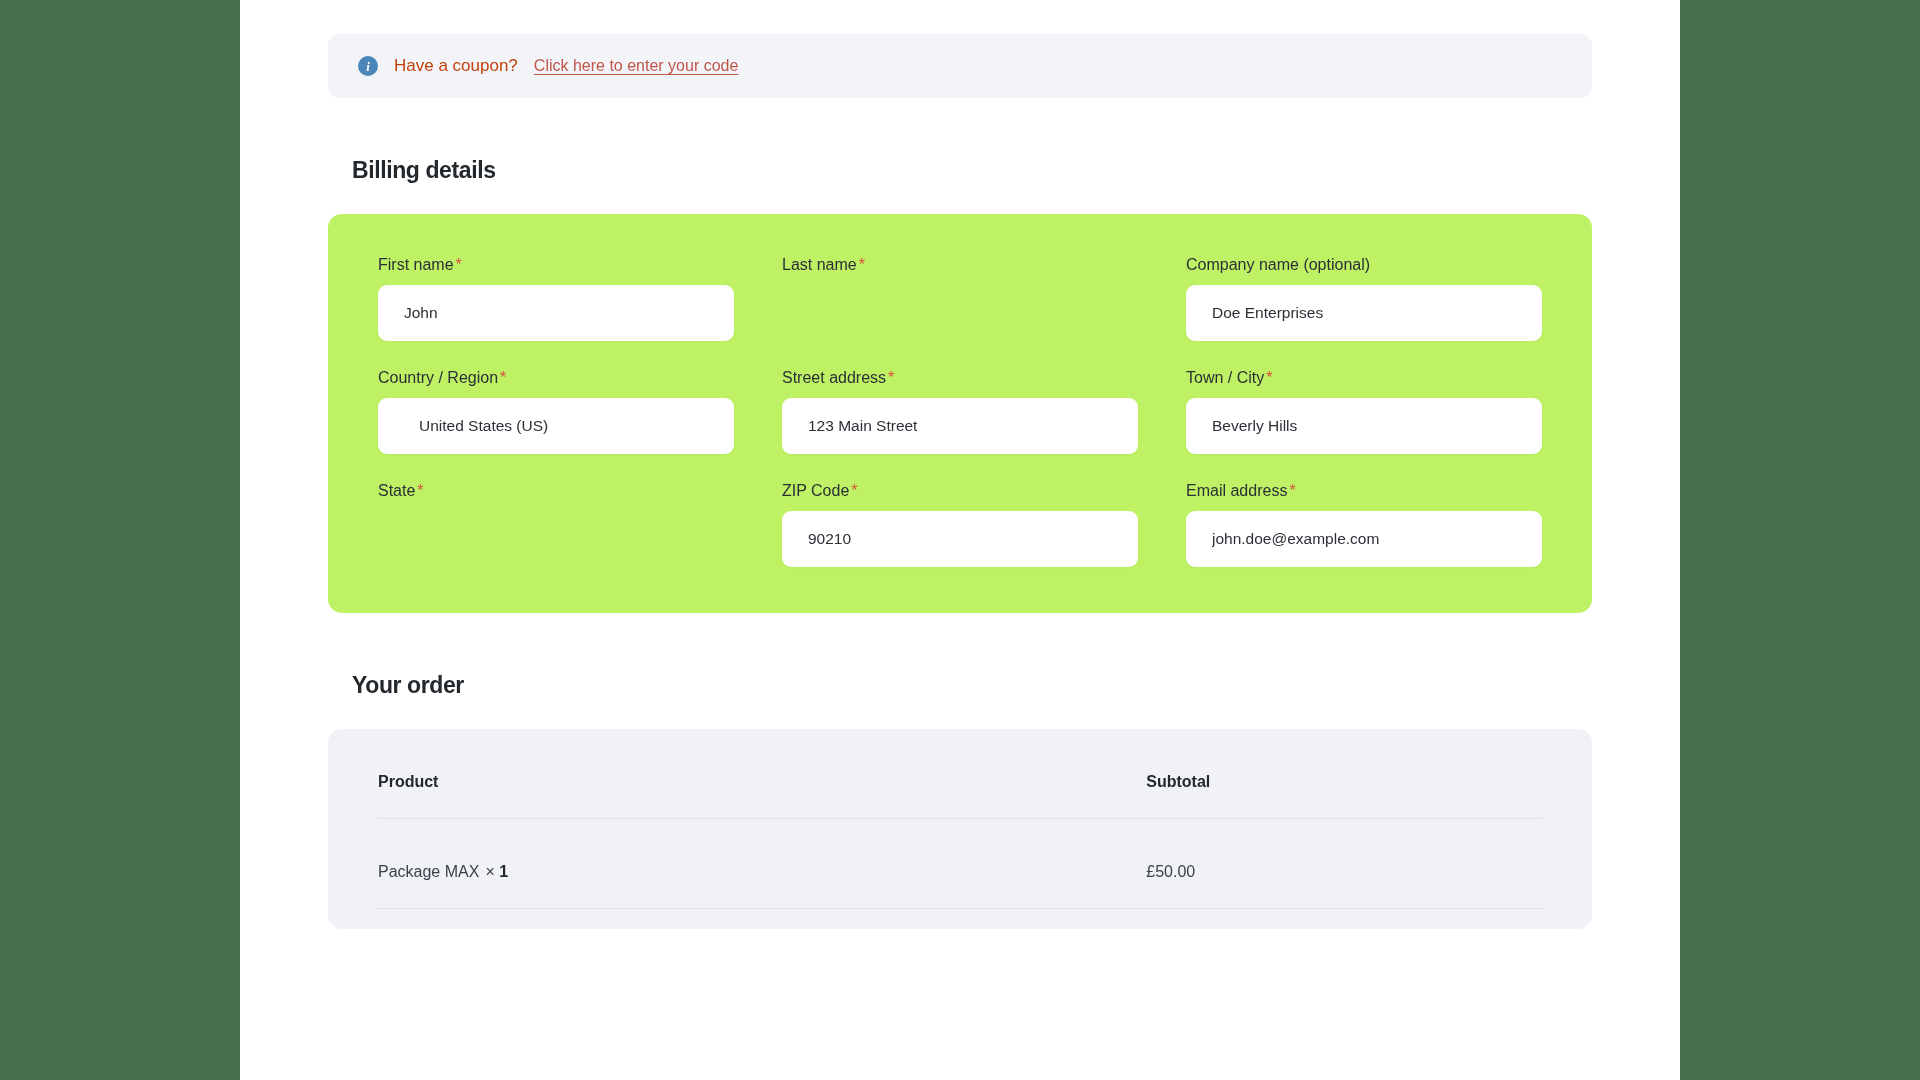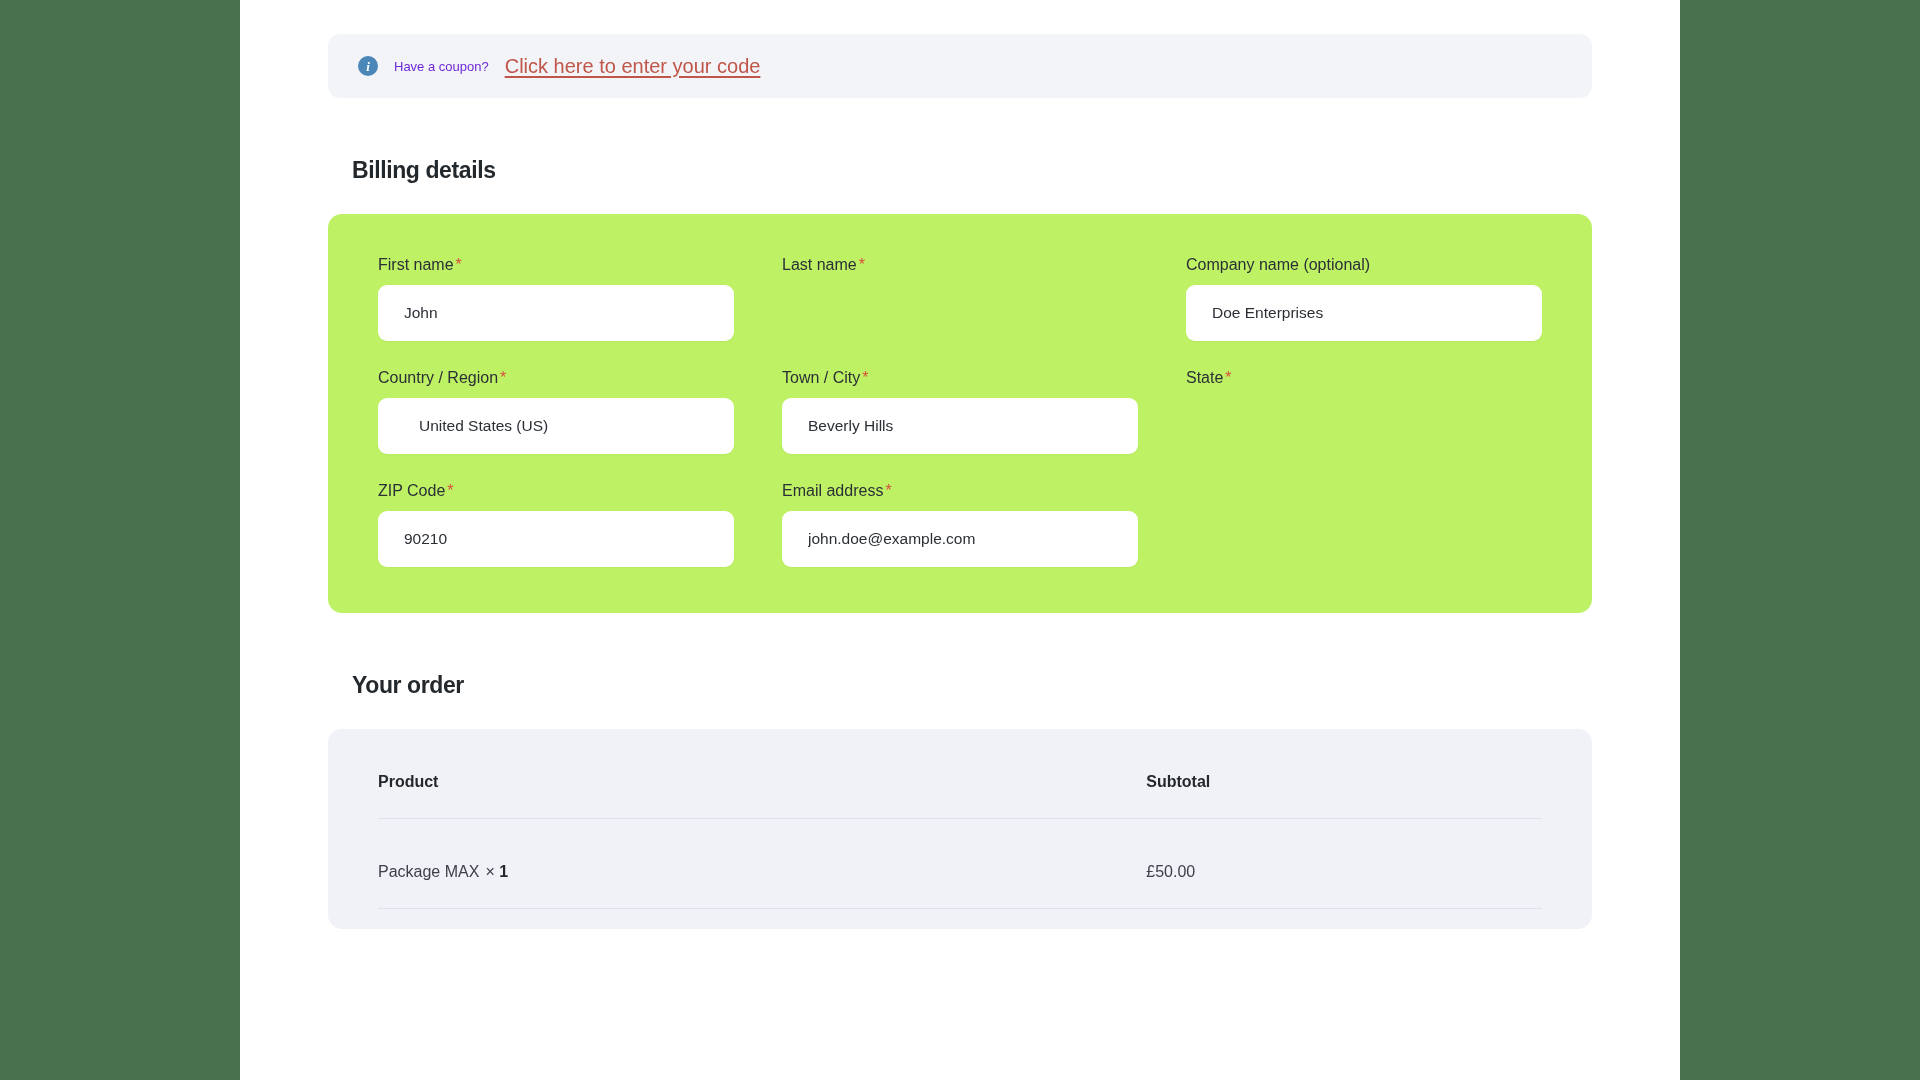--- a/index.html
+++ b/index.html
@@ -64,26 +64,26 @@
     align-items: center;
     justify-content: center;
     font-size: 13px;
     font-weight: bold;
     font-style: italic;
     font-family: "Liberation Serif", serif;
     line-height: 1;
   }
 
   .coupon-text {
-    font-size: 13px;
-    color: #6d28d9;
+    font-size: 17px;
+    color: #c2410c;
   }
 
   .coupon-link {
-    font-size: 20px;
+    font-size: 16px;
     color: #c0564a;
     text-underline-offset: 3px;
     cursor: pointer;
   }
 
   
   .section-heading {
     font-size: 23px;
     font-weight: 800;
     color: #23282d;
@@ -220,20 +220,26 @@
             <input class="field-input" type="text" value="Doe Enterprises" style="">
           </div>
 
           <div class="field">
             <label class="field-label">
               <span>Country / Region</span><span class="req">*</span>
             </label>
             <input class="field-input select-like" type="text" value="United States (US)" style="">
           </div>
 
+          <div class="field">
+            <label class="field-label">
+              <span>Street address</span><span class="req">*</span>
+            </label>
+            <input class="field-input" type="text" value="123 Main Street" style="">
+          </div>
 
           <div class="field">
             <label class="field-label">
               <span>Town / City</span><span class="req">*</span>
             </label>
             <input class="field-input" type="text" value="Beverly Hills" style="">
           </div>
 
           <div class="field">
             <label class="field-label">

